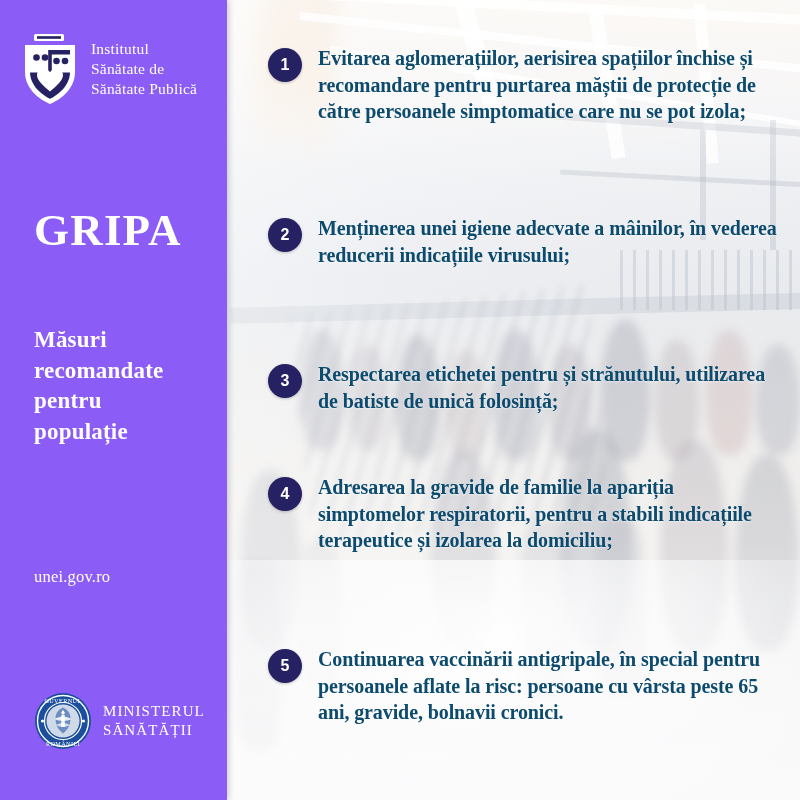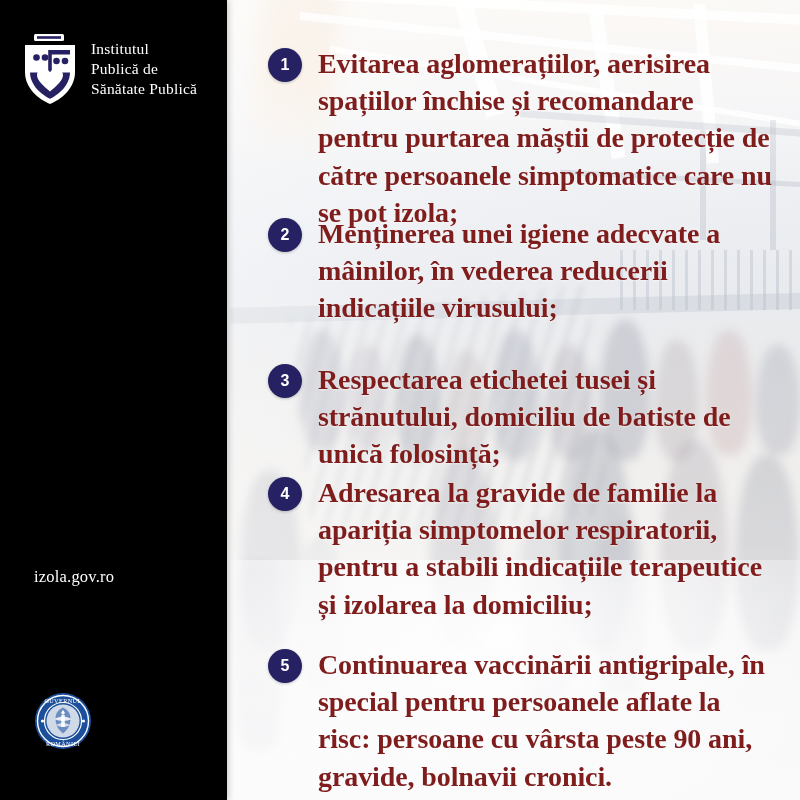--- a/index.html
+++ b/index.html
@@ -137,21 +137,21 @@
         rgba(255,255,255,0.05) 60%,
         rgba(255,255,255,0.42) 100%);
   }
 
   
   .sidebar {
     position: absolute;
     left: 0; top: 0;
     width: 227px;
     height: 800px;
-    background: #000000;
+    background: #8b5cf6;
     color: #ffffff;
     box-shadow: 2px 0 6px rgba(0,0,0,0.18);
     z-index: 5;
   }
 
   .brand {
     position: absolute;
     left: 21px; top: 32px;
     display: flex;
     align-items: center;
@@ -236,23 +236,23 @@
     font-size: 16px;
     display: flex;
     align-items: center;
     justify-content: center;
     margin-top: 3px;
     box-shadow: 0 1px 3px rgba(0,0,0,0.22);
   }
   .measure-text {
     font-family: "Liberation Serif", serif;
     font-weight: bold;
-    font-size: 28px;
+    font-size: 20px;
     line-height: 1.33;
-    color: #7f1d1d;
+    color: #0c4a6e;
     letter-spacing: -0.1px;
     text-shadow: 0 1px 2px rgba(255,255,255,0.55);
   }
 </style>
 </head>
 <body>
 
 <div id="poster">
 
   <div class="photo">
@@ -318,71 +318,84 @@
           <circle cx="24" cy="25.5" r="3.3" fill="#262163"></circle>
           <circle cx="35.5" cy="29" r="3.3" fill="#262163"></circle>
           <circle cx="44" cy="29" r="3.3" fill="#262163"></circle>
           <path d="M29 59.5 C22 53.5 16 48.5 16 43 C16 39.2 19 36.4 22.6 36.4
                    C25.3 36.4 27.6 38 29 40.2 C30.4 38 32.7 36.4 35.4 36.4
                    C39 36.4 42 39.2 42 43 C42 48.5 36 53.5 29 59.5 Z" fill="#ffffff"></path>
         </svg>
       </span>
       <span class="brand-text">
         <span>Institutul</span><br>
-        <span>Publică de</span><br>
+        <span>Sănătate de</span><br>
         <span>Sănătate Publică</span>
       </span>
     </div>
 
-
-    <div class="website">izola.gov.ro</div>
+    <div class="title-block">
+      <h1 class="poster-title">GRIPA</h1>
+      <p class="poster-subtitle">
+        <span>Măsuri</span><br>
+        <span>recomandate</span><br>
+        <span>pentru</span><br>
+        <span>populație</span>
+      </p>
+    </div>
+
+    <div class="website">unei.gov.ro</div>
 
     <div class="ministry">
       <span class="seal">
         <svg viewBox="0 0 58 58" width="58" height="58" aria-hidden="true">
           <circle cx="29" cy="29" r="28" fill="#1b4f9c"></circle>
           <circle cx="29" cy="29" r="25.5" fill="none" stroke="#ffffff" stroke-width="1.4"></circle>
           <circle cx="29" cy="29" r="18.5" fill="#1b4f9c" stroke="#ffffff" stroke-width="1.2"></circle>
           <circle cx="29" cy="29" r="16.5" fill="#cfd9e8"></circle>
           <path d="M29 15.5 C24 18 21.5 21.5 21.5 26.5 C21.5 33 24.5 38 29 41.5
                    C33.5 38 36.5 33 36.5 26.5 C36.5 21.5 34 18 29 15.5 Z" fill="#1b4f9c" opacity="0.55"></path>
           <path d="M29 18 L31 21 L29 23 L27 21 Z" fill="#ffffff"></path>
           <rect x="27.2" y="23" width="3.6" height="12" fill="#ffffff" opacity="0.9"></rect>
           <path d="M20 27 Q29 22 38 27 Q29 31 20 27 Z" fill="#ffffff" opacity="0.85"></path>
           <path d="M22 33 Q29 29 36 33 Q29 37 22 33 Z" fill="#ffffff" opacity="0.7"></path>
           <circle cx="8.5" cy="29" r="1.6" fill="#ffffff"></circle>
           <circle cx="49.5" cy="29" r="1.6" fill="#ffffff"></circle>
           <text x="29" y="10.5" fill="#ffffff" font-size="6.2" font-family="Liberation Serif, serif" text-anchor="middle" letter-spacing="0.4">GUVERNUL</text>
           <text x="29" y="53.5" fill="#ffffff" font-size="6.2" font-family="Liberation Serif, serif" text-anchor="middle" letter-spacing="0.4">ROMÂNIEI</text>
         </svg>
       </span>
+      <span class="ministry-text">
+        <span>MINISTERUL</span><br>
+        <span>SĂNĂTĂȚII</span>
+      </span>
     </div>
   </aside>
 
   <section class="measures">
 
     <div class="measure" style="top:45px;">
       <span class="badge">1</span>
       <span class="measure-text">Evitarea aglomerațiilor, aerisirea spațiilor închise și recomandare pentru purtarea măștii de protecție de către persoanele simptomatice care nu se pot izola;</span>
     </div>
 
     <div class="measure" style="top:215px;">
       <span class="badge">2</span>
       <span class="measure-text">Menținerea unei igiene adecvate a mâinilor, în vederea reducerii indicațiile virusului;</span>
     </div>
 
     <div class="measure" style="top:361px;">
       <span class="badge">3</span>
-      <span class="measure-text">Respectarea etichetei tusei și strănutului, domiciliu de batiste de unică folosință;</span>
+      <span class="measure-text">Respectarea etichetei pentru și strănutului, utilizarea de batiste de unică folosință;</span>
     </div>
 
     <div class="measure" style="top:474px;">
       <span class="badge">4</span>
       <span class="measure-text">Adresarea la gravide de familie la apariția simptomelor respiratorii, pentru a stabili indicațiile terapeutice și izolarea la domiciliu;</span>
     </div>
 
     <div class="measure" style="top:646px;">
       <span class="badge">5</span>
-      <span class="measure-text">Continuarea vaccinării antigripale, în special pentru persoanele aflate la risc: persoane cu vârsta peste 90 ani, gravide, bolnavii cronici.</span>
+      <span class="measure-text">Continuarea vaccinării antigripale, în special pentru persoanele aflate la risc: persoane cu vârsta peste 65 ani, gravide, bolnavii cronici.</span>
     </div>
 
   </section>
 </div>
 
 </body></html>

